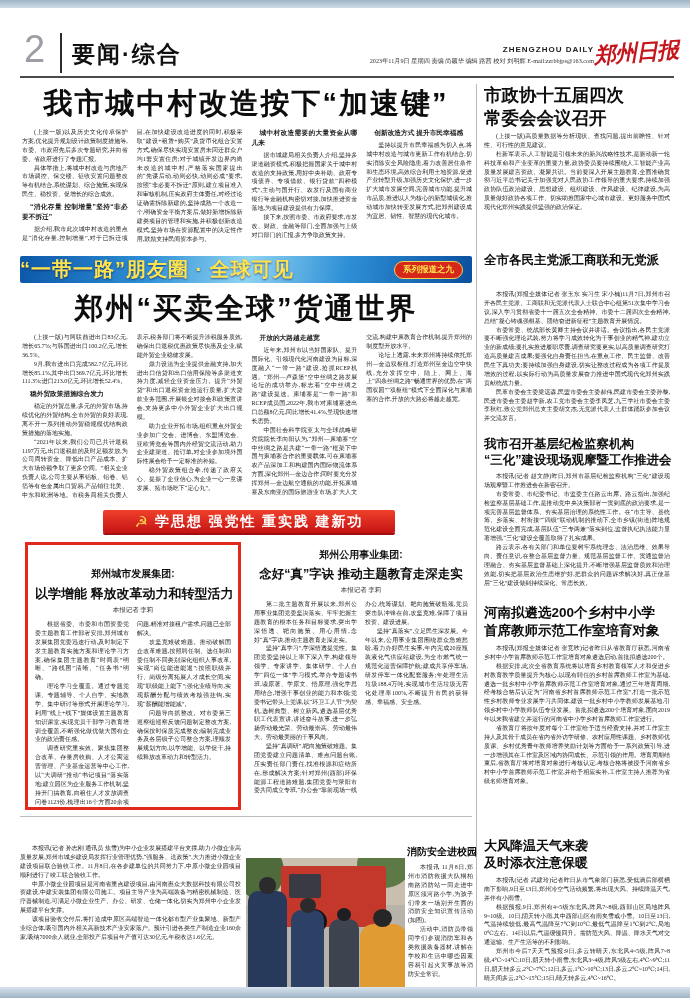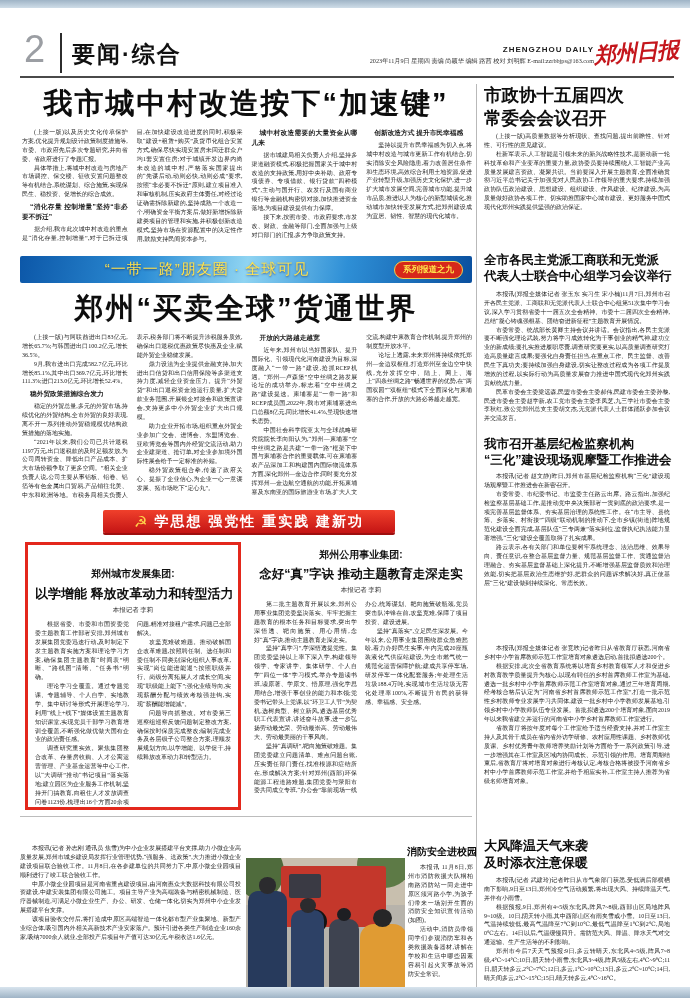--- a/index.html
+++ b/index.html
@@ -33,33 +33,33 @@
         font-family:"Liberation Sans",sans-serif;}
   .c4{column-count:4;column-gap:9px;}
   .c2{column-count:2;column-gap:8px;}
   .c1{column-count:1;}
   .vrule{position:absolute;left:476px;top:84px;width:1px;height:906px;background:#b9b9b9;}
 
   
   .silk-banner{position:absolute;left:20px;top:256px;width:452px;height:27px;display:flex;align-items:center;
       background:linear-gradient(100deg,#0c57a8 0%,#2e8fd6 28%,#8fd4f2 50%,#2e8fd6 72%,#0a4f9e 100%);
       border-radius:2px;}
-  .silk-title{flex:1;text-align:center;font-size:15px;font-weight:normal;color:#ffe34d;
+  .silk-title{flex:1;text-align:left;font-size:20px;font-weight:bold;color:#ffe34d;
       font-family:"Liberation Sans",sans-serif;letter-spacing:1px;text-shadow:0 1px 2px rgba(0,0,70,.55);}
   .silk-badge{margin-right:9px;background:#d6281a;border:1px solid #f3cf4e;border-radius:9px;
       padding:2px 8px;font-size:8.5px;color:#ffe24a;font-weight:bold;white-space:nowrap;
       font-family:"Liberation Sans",sans-serif;}
 
   
   .theme-banner{position:absolute;left:103px;top:510px;width:292px;height:23px;display:flex;
       align-items:center;justify-content:center;border-radius:2px;
       background:linear-gradient(180deg,#f0402b,#c41414);box-shadow:0 2px 0 #9e0f0f;}
   .theme-emblem{color:#ffd24a;font-size:15px;margin-right:7px;font-family:"DejaVu Sans",sans-serif;}
   .theme-label{color:#ffffff;font-weight:bold;font-size:14px;letter-spacing:2px;
-      font-family:Liberation Sans, sans-serif;}
+      font-family:Liberation Serif, serif;}
 
   
   .redbox{position:absolute;left:25px;top:542px;width:216px;height:268px;border:3px solid #e3281c;
       box-sizing:border-box;padding:20px 7px;}
   .plainbox{position:absolute;left:252px;top:542px;width:218px;height:268px;box-sizing:border-box;padding:4px 2px;}
   .kicker{text-align:center;font-weight:bold;font-size:10px;color:#111;
       font-family:"Liberation Sans",sans-serif;margin-top:2px;}
   .co-title{text-align:center;font-weight:bold;font-size:13px;color:#0d0d0d;margin:4px 0 3px;
       font-family:"Liberation Sans",sans-serif;white-space:nowrap;}
   .byline{text-align:center;font-size:6.5px;color:#333;margin-bottom:5px;}
@@ -203,38 +203,41 @@
     <span>市政协十五届四次</span>
     <span>常委会会议召开</span>
   </div>
   <div class="cols c1" style="left:484px;top:132px;width:186px;height:112px;">
       <p>(上接一版)高质量数据等分析现状、查找问题,提出前瞻性、针对性、可行性的意见建议。</p>
       <p>杜新军表示,人工智能是引领未来的新兴战略性技术,是驱动新一轮科技革命和产业变革的重要力量,政协委员要持续围绕人工智能产业高质量发展建言资政、凝聚共识。当前要深入开展主题教育,全面准确贯彻习近平总书记关于加强党对人民政协工作领导的重大要求,持续加强政协队伍政治建设、思想建设、组织建设、作风建设、纪律建设,为高质量做好政协各项工作、切实助推国家中心城市建设、更好服务中国式现代化郑州实践提供坚强的政治保证。</p>
     </div>
 
   <div class="rc-title" style="top:252px;font-size:12.5px;">
     <span>全市各民主党派工商联和无党派</span>
-    <span>代表人士联合中心组学习会议举行</span>
   </div>
   <div class="cols c1" style="left:484px;top:290px;width:186px;height:138px;">
       <p>本报讯(郑报全媒体记者 张玉东 实习生 宋小楠)11月7日,郑州市召开各民主党派、工商联和无党派代表人士联合中心组第51次集中学习会议,深入学习贯彻省委十一届五次全会精神、市委十二届四次全会精神,总结“凝心铸魂强根基、团结奋进新征程”主题教育开展情况。</p>
       <p>市委常委、统战部长黄卿主持会议并讲话。会议指出,各民主党派要不断强化理论武装,努力将学习成效转化为干事创业的精气神,建功立业的新成绩;要扎实推进履职尽责,调查研究要更实,以高质量调查研究打造高质量建言成果;要强化自身责任担当,在重点工作、民主监督、改善民生下真功夫;要持续加强自身建设,切实让整改过程成为各项工作提质增效的过程,以实际行动为高质量发展奋力推进中国式现代化郑州实践贡献统战力量。</p>
       <p>民革市委会主委梁远森,民盟市委会主委郝伟,民建市委会主委孙黎,民进市委会主委赵学新,农工党市委会主委李凤芝,九三学社市委会主委李秋红,致公党郑州总支主委胡文杰,无党派代表人士群体踊跃参加会议并交流发言。</p>
     </div>
 
   <div class="rc-title" style="top:436px;font-size:12.5px;">
     <span>我市召开基层纪检监察机构</span>
     <span>“三化”建设现场观摩暨工作推进会</span>
   </div>
   <div class="cols c1" style="left:484px;top:472px;width:186px;height:126px;">
       <p>本报讯(记者 赵文静)昨日,郑州市基层纪检监察机构“三化”建设现场观摩暨工作推进会在新密召开。</p>
       <p>市委常委、市纪委书记、市监委主任路云出席。路云指出,加强纪检监察基层基础工作,是推动党中央决策部署一贯到底的政治要求,是一项完善基层监督体系、夯实基层治理的系统性工作。在“市主导、县统筹、乡落实、村衔接”“四级”联动机制的推动下,全市乡镇(街道)阵地规范化建设全面完成,基层队伍“三专两兼”落实到位,监督执纪执法能力显著增强,“三化”建设全覆盖取得了扎实成果。</p>
       <p>路云表示,各有关部门和单位要树牢系统理念、法治思维、效果导向、责任意识,在整合基层监督力量、规范基层监督工作、贯通监督治理融合、夯实基层监督基础上深化提升,不断增强基层监督质效和治理效能,切实把基层政治生态维护好,把群众的问题诉求解决好,真正使基层“三化”建设做到持续深化、常态长效。</p>
     </div>
 
+  <div class="rc-title" style="top:604px;font-size:13.5px;">
+    <span>河南拟遴选200个乡村中小学</span>
+    <span>首席教师示范工作室培育对象</span>
+  </div>
   <div class="cols c1" style="left:484px;top:644px;width:186px;height:180px;">
       <p>本报讯(郑报全媒体记者 张竞昳)记者昨日从省教育厅获悉,河南省乡村中小学首席教师示范工作室培育对象遴选启动,首批拟遴选200个。</p>
       <p>根据安排,此次全省教育系统将以培育乡村教育领军人才和促进乡村教育教学质量提升为核心,以现有聘任的乡村首席教师工作室为基础,遴选一批乡村中小学首席教师示范工作室培育对象,通过三年培育周期,经考核合格后认定为“河南省乡村首席教师示范工作室”,打造一批示范性乡村教师专业发展学习共同体,建设一批乡村中小学教师发展基地,引领乡村中小学教师队伍专业发展。首批拟遴选200个培育对象,面向2019年以来我省建立并运行的河南省中小学乡村首席教师工作室进行。</p>
       <p>省教育厅将按年度对每个工作室给予适当经费支持,并对工作室主持人及其骨干成员在省内省外访学研修、农村应用性课题、乡村教师优质课、乡村优秀青年教师培养奖励计划等方面给予一系列政策引导,进一步增强其在工作室及区域内协同成长、示范引领的作用。培育周期结束后,省教育厅将对培育对象进行考核认定,考核合格将被授予河南省乡村中小学首席教师示范工作室,并给予相应实补,工作室主持人推荐为省级名师培育对象。</p>
     </div>
 
   <div class="rc-title" style="top:838px;font-size:13px;">
     <span>大风降温天气来袭</span>
     <span>及时添衣注意保暖</span>
   </div>

